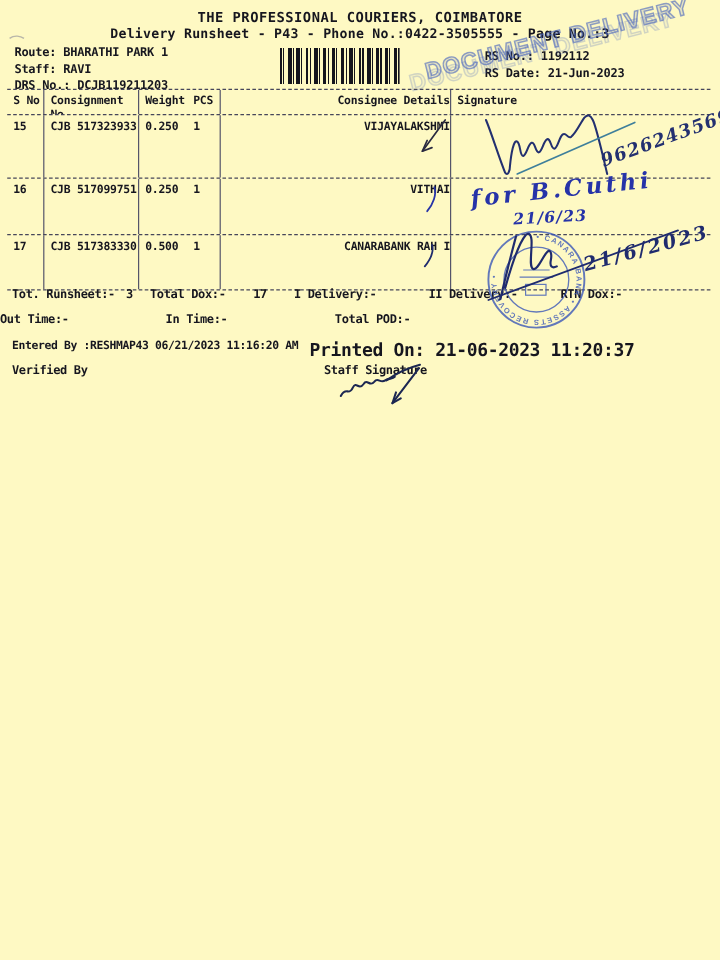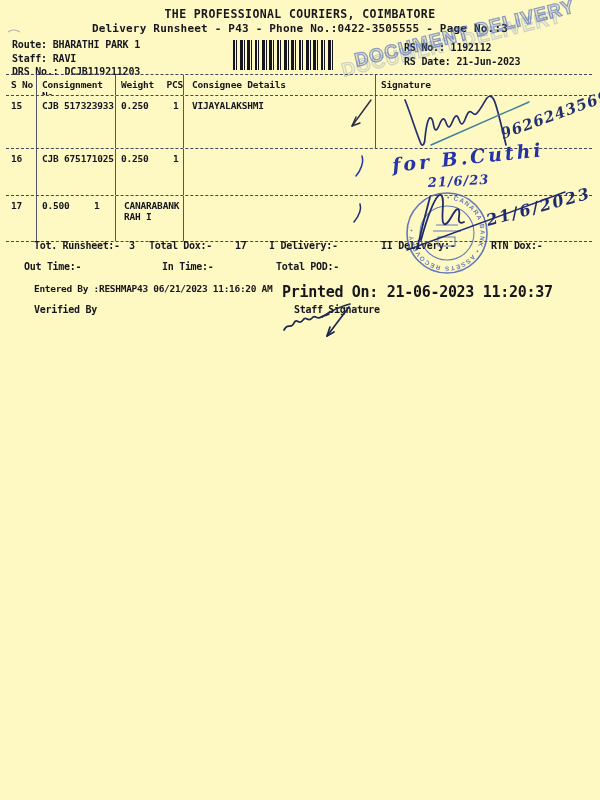--- a/index.html
+++ b/index.html
@@ -32,25 +32,25 @@
   }
   .dd1 { left:355px; top:50px; }
   .dd2 { left:342px; top:60px; opacity:.4; }
   
   .tbl { position:absolute; left:6px; top:74px; width:586px; font-size:9.5px; letter-spacing:-0.2px; }
   .tr { display:grid; grid-template-columns:30px 79px 68px 192px 1fr; border-bottom:1px dashed #46465a; }
   .tr.hd { border-top:1px dashed #46465a; height:20px; }
   .tr.r0 { height:52px; } .tr.r1 { height:46px; } .tr.r2 { height:45px; }
   .td { padding:4px 0 0 5px; overflow:hidden; }
   .td + .td { border-left:1px solid #55556a; }
-  .td.cg { padding-left:8px; }
-  .wp { display:flex;gap:12px; }
+  .td.cg { padding-left:8px;text-align:right; }
+  .wp { display:flex; }
   .wp .w { width:40px; }
   
-  .f { position:absolute; font-size:10px; letter-spacing:-0.3px; white-space:nowrap;margin-left:24px; }
+  .f { position:absolute; font-size:10px; letter-spacing:-0.3px; white-space:nowrap; }
   .overlay { position:absolute; left:0; top:0; pointer-events:none; }
 </style>
 </head>
 <body>
 
 <div class="page">
 
   <div class="ctr title">THE PROFESSIONAL COURIERS, COIMBATORE</div>
   <div class="ctr subtitle">Delivery Runsheet - P43 - Phone No.:0422-3505555 - Page No.:3</div>
 
@@ -86,49 +86,51 @@
       <div class="td">CJB 517323933</div>
       <div class="td wp">
           <span class="w">0.250</span>
           <span>1</span>
         </div>
       <div class="td cg">VIJAYALAKSHMI</div>
       <div class="td"></div>
     </div>
     <div class="tr r1">
       <div class="td">16</div>
-      <div class="td">CJB 675171025</div>
+      <div class="td">CJB 517099751</div>
       <div class="td wp">
           <span class="w">0.250</span>
           <span>1</span>
         </div>
+      <div class="td cg">VITHAI</div>
       <div class="td"></div>
     </div>
     <div class="tr r2">
       <div class="td">17</div>
+      <div class="td">CJB 517383330</div>
       <div class="td wp">
           <span class="w">0.500</span>
           <span>1</span>
         </div>
       <div class="td cg">CANARABANK RAH I</div>
       <div class="td"></div>
     </div>
   </div>
 
   <span class="f" style="left:10px;top:240px">Tot. Runsheet:-</span>
   <span class="f" style="left:105px;top:240px">3</span>
   <span class="f" style="left:125px;top:240px">Total Dox:-</span>
   <span class="f" style="left:211px;top:240px">17</span>
   <span class="f" style="left:245px;top:240px">I Delivery:-</span>
   <span class="f" style="left:357px;top:240px">II Delivery:-</span>
   <span class="f" style="left:467px;top:240px">RTN Dox:-</span>
 
   <span class="f" style="left:0;top:261px">Out Time:-</span>
   <span class="f" style="left:138px;top:261px">In Time:-</span>
-  <span class="f" style="left:252px;top:261px">Total POD:-</span>
+  <span class="f" style="left:279px;top:261px">Total POD:-</span>
 
   <span class="f" style="left:10px;top:283px;font-size:9.5px">Entered By :RESHMAP43 06/21/2023 11:16:20 AM</span>
   <span class="f" style="left:258px;top:283px;font-size:15px">Printed On: 21-06-2023 11:20:37</span>
 
   <span class="f" style="left:10px;top:304px">Verified By</span>
   <span class="f" style="left:270px;top:304px">Staff Signature</span>
 
   <svg class="overlay" width="600" height="800" viewBox="0 0 600 800">
 
     <path d="M8,32 c4,-3 9,-2 12,0" stroke="#8a8a98" stroke-width="1.2" fill="none" opacity="0.6"></path>

